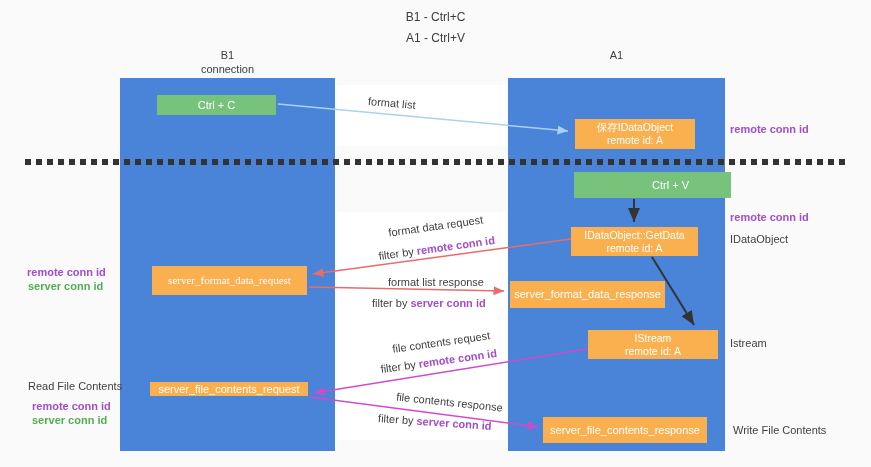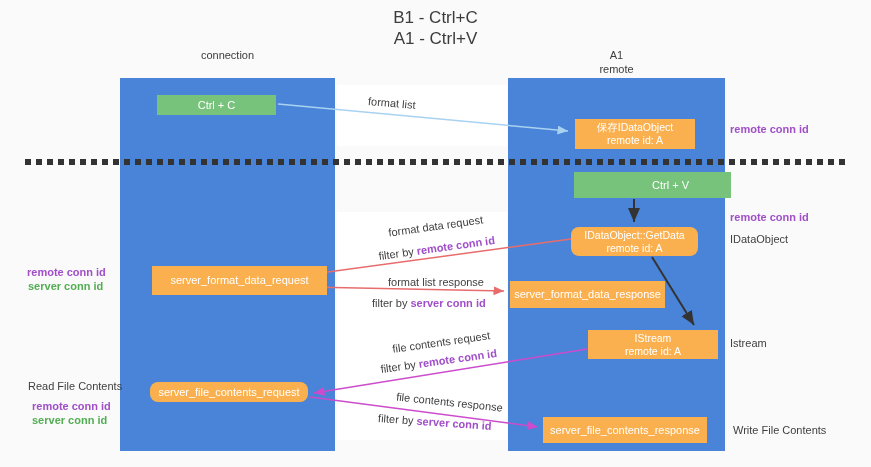--- a/index.html
+++ b/index.html
@@ -5,21 +5,21 @@
   html,body{margin:0;padding:0;}
   .canvas{
     position:relative;width:871px;height:467px;background:#fafafa;
     font-family:"Liberation Sans",sans-serif;overflow:hidden;color:#3f3f3f;
   }
   .white-band{position:absolute;background:#ffffff;}
   .col{position:absolute;top:78px;height:373px;background:#4a84d8;}
   .col-left{left:120px;width:215px;}
   .col-right{left:508px;width:217px;}
   .title{position:absolute;top:7px;left:0;right:0;text-align:center;
-    font-size:17px;line-height:21px;color:#3c3c3c;}
+    font-size:12px;line-height:21px;color:#3c3c3c;}
   .col-header{position:absolute;top:48px;text-align:center;font-size:11px;line-height:14px;color:#3c3c3c;}
   .ch-left{left:120px;width:215px;}
   .ch-right{left:508px;width:217px;}
   .node{position:absolute;display:flex;flex-direction:column;align-items:center;
     justify-content:center;color:#fff;text-align:center;font-size:11px;line-height:13px;}
   .green{background:#77c37c;}
   .orange{background:#fab04f;}
   .small{font-size:10.5px;}
   .side-label{position:absolute;font-size:11px;line-height:13px;white-space:nowrap;}
   .purple{color:#a14fc9;font-weight:bold;}
@@ -43,25 +43,25 @@
 
   <div class="col col-left"></div>
   <div class="col col-right"></div>
 
   <div class="title">
     <div>B1 - Ctrl+C</div>
     <div>A1 - Ctrl+V</div>
   </div>
 
   <div class="col-header ch-left">
+    <div>B1</div>
     <div>connection</div>
   </div>
   <div class="col-header ch-right">
     <div>A1</div>
-    <div>remote</div>
   </div>
 
   <svg class="overlay" width="871" height="467" viewBox="0 0 871 467">
     <defs>
       <marker id="mh-blue" markerWidth="9" markerHeight="8" refX="7" refY="3" orient="auto">
           <path d="M0,0 L7,3 L0,6 z" fill="#a8d2f0"></path>
         </marker>
       <marker id="mh-black" markerWidth="9" markerHeight="8" refX="7" refY="3" orient="auto">
           <path d="M0,0 L7,3 L0,6 z" fill="#333333"></path>
         </marker>
@@ -88,39 +88,39 @@
 
   <div class="node orange small" style="left:575px;top:119px;width:120px;height:30px;">
     <div>保存IDataObject</div>
     <div>remote id: A</div>
   </div>
 
   <div class="node green" style="left:574px;top:172px;width:121px;height:26px;padding-left:36px;">
     <div>Ctrl + V</div>
   </div>
 
-  <div class="node orange small" style="left:571px;top:227px;width:127px;height:29px;border-radius:8px;">
+  <div class="node orange small" style="left:571px;top:227px;width:127px;height:29px;">
     <div>IDataObject::GetData</div>
     <div>remote id: A</div>
   </div>
 
-  <div class="node orange" style="left:152px;top:266px;width:175px;height:29px;">
+  <div class="node orange" style="left:152px;top:266px;width:155px;height:29px;font-family:Liberation Serif, serif;">
     <div>server_format_data_request</div>
   </div>
 
   <div class="node orange" style="left:510px;top:281px;width:155px;height:27px;">
     <div>server_format_data_response</div>
   </div>
 
   <div class="node orange small" style="left:588px;top:330px;width:130px;height:29px;">
     <div>IStream</div>
     <div>remote id: A</div>
   </div>
 
-  <div class="node orange" style="left:150px;top:382px;width:158px;height:20px;border-radius:8px;">
+  <div class="node orange" style="left:150px;top:382px;width:158px;height:14px;">
     <div>server_file_contents_request</div>
   </div>
 
   <div class="node orange" style="left:543px;top:417px;width:164px;height:26px;">
     <div>server_file_contents_response</div>
   </div>
 
   <div class="side-label purple" style="left:730px;top:123px;">remote conn id</div>
   <div class="side-label purple" style="left:730px;top:211px;">remote conn id</div>
   <div class="side-label plain" style="left:730px;top:233px;">IDataObject</div>

